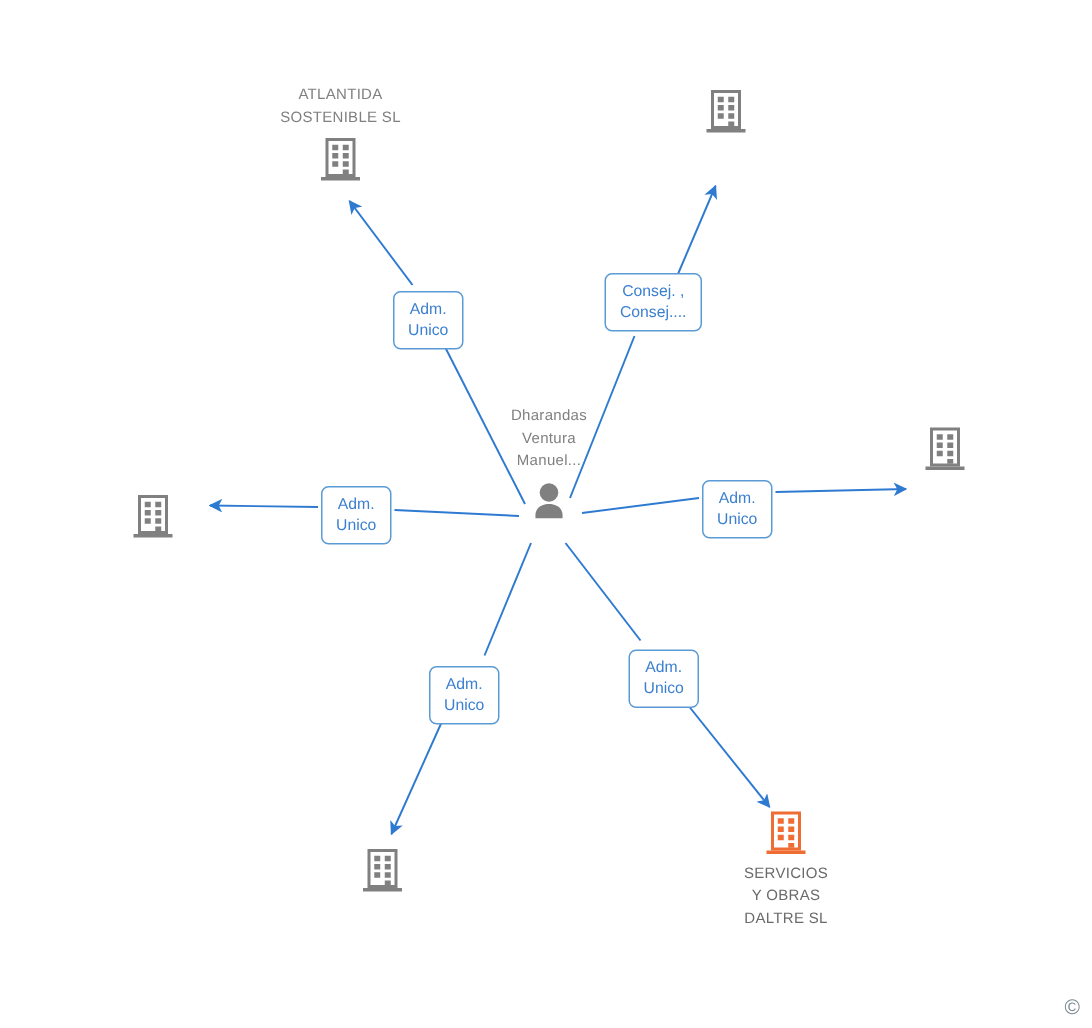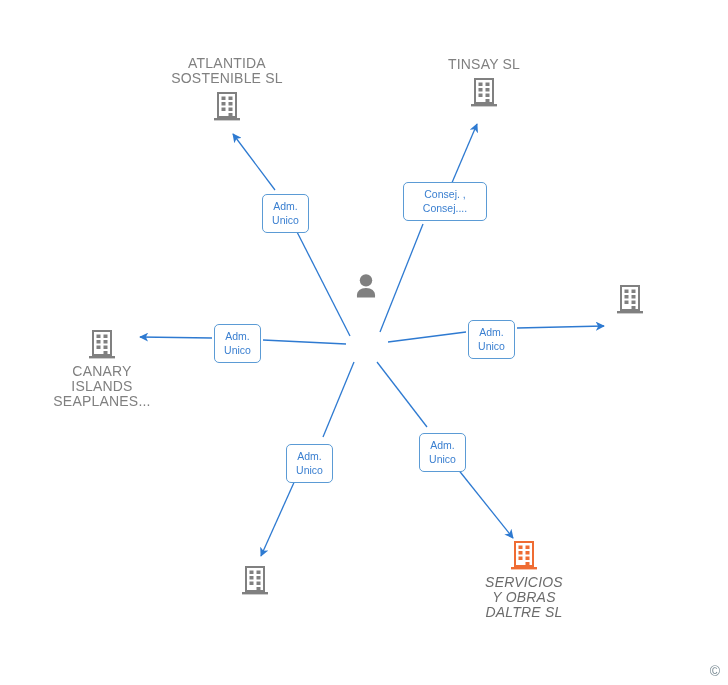--- a/index.html
+++ b/index.html
@@ -25,29 +25,28 @@
 
   
   .node {
     position: absolute;
     width: 150px;
     margin-left: -75px;
     text-align: center;
     z-index: 3;
   }
   .node-label {
-    font-size: 14px;
+    font-size: 10px;
     line-height: 15px;
     color: #808080;
     letter-spacing: 0.2px;
     white-space: pre-line;
   }
   .node-label.highlight {
     color: #6b6b6b;
-    font-style: italic;
   }
   .node-icon {
     display: block;
     margin: 0 auto;
     width: 34px;
     height: 34px;
   }
   .node.label-above .node-label { margin-bottom: 3px; }
   .node.label-below .node-label { margin-top: 3px; }
 
@@ -140,21 +139,20 @@
 SOSTENIBLE SL</div>
   <svg class="node-icon" viewBox="0 0 34 34">
     <path fill="#808080" d="M7 3h20v26H7z"></path>
     <path fill="#ffffff" d="M9 5h16v22H9z"></path>
     <path fill="#808080" d="M11.5 7.5h4v3.6h-4zM18.5 7.5h4v3.6h-4zM11.5 13h4v3.6h-4zM18.5 13h4v3.6h-4zM11.5 18.5h4v3.6h-4zM18.5 18.5h4v3.6h-4zM18.5 24h4v3.2h-4z"></path>
     <path fill="#808080" d="M4 29h26v2.4H4z"></path>
   </svg>
 </div>
 
 <div class="node label-above" style="left:484px; top:57px;">
-  <div class="node-label">TINSAY SL</div>
   <svg class="node-icon" viewBox="0 0 34 34">
     <path fill="#808080" d="M7 3h20v26H7z"></path>
     <path fill="#ffffff" d="M9 5h16v22H9z"></path>
     <path fill="#808080" d="M11.5 7.5h4v3.6h-4zM18.5 7.5h4v3.6h-4zM11.5 13h4v3.6h-4zM18.5 13h4v3.6h-4zM11.5 18.5h4v3.6h-4zM18.5 18.5h4v3.6h-4zM18.5 24h4v3.2h-4z"></path>
     <path fill="#808080" d="M4 29h26v2.4H4z"></path>
   </svg>
 </div>
 
 <div class="node label-above" style="left:630px; top:282px;">
   <svg class="node-icon" viewBox="0 0 34 34">
@@ -165,23 +163,20 @@
   </svg>
 </div>
 
 <div class="node label-below" style="left:102px; top:327px;">
   <svg class="node-icon" viewBox="0 0 34 34">
     <path fill="#808080" d="M7 3h20v26H7z"></path>
     <path fill="#ffffff" d="M9 5h16v22H9z"></path>
     <path fill="#808080" d="M11.5 7.5h4v3.6h-4zM18.5 7.5h4v3.6h-4zM11.5 13h4v3.6h-4zM18.5 13h4v3.6h-4zM11.5 18.5h4v3.6h-4zM18.5 18.5h4v3.6h-4zM18.5 24h4v3.2h-4z"></path>
     <path fill="#808080" d="M4 29h26v2.4H4z"></path>
   </svg>
-  <div class="node-label">CANARY
-ISLANDS
-SEAPLANES...</div>
 </div>
 
 <div class="node label-below" style="left:255px; top:563px;">
   <svg class="node-icon" viewBox="0 0 34 34">
     <path fill="#808080" d="M7 3h20v26H7z"></path>
     <path fill="#ffffff" d="M9 5h16v22H9z"></path>
     <path fill="#808080" d="M11.5 7.5h4v3.6h-4zM18.5 7.5h4v3.6h-4zM11.5 13h4v3.6h-4zM18.5 13h4v3.6h-4zM11.5 18.5h4v3.6h-4zM18.5 18.5h4v3.6h-4zM18.5 24h4v3.2h-4z"></path>
     <path fill="#808080" d="M4 29h26v2.4H4z"></path>
   </svg>
 </div>
@@ -192,30 +187,33 @@
     <path fill="#ffffff" d="M9 5h16v22H9z"></path>
     <path fill="#ef6c33" d="M11.5 7.5h4v3.6h-4zM18.5 7.5h4v3.6h-4zM11.5 13h4v3.6h-4zM18.5 13h4v3.6h-4zM11.5 18.5h4v3.6h-4zM18.5 18.5h4v3.6h-4zM18.5 24h4v3.2h-4z"></path>
     <path fill="#ef6c33" d="M4 29h26v2.4H4z"></path>
   </svg>
   <div class="node-label highlight">SERVICIOS
 Y OBRAS
 DALTRE  SL</div>
 </div>
 
 <div class="node label-above" style="left:366px; top:270px;">
+  <div class="node-label">Dharandas
+Ventura
+Manuel...</div>
   <svg class="node-icon" viewBox="0 0 34 34" style="width:32px;height:32px;">
     <circle cx="17" cy="11" r="6.6" fill="#808080"></circle>
     <path fill="#808080" d="M17 19.2c-6 0-9.6 3.4-9.6 7.6v2.4h19.2v-2.4c0-4.2-3.6-7.6-9.6-7.6z"></path>
   </svg>
 </div>
 
 <div class="rel-label" style="left:262px; top:194px; width:47px;">Adm.
 Unico</div>
 
-<div class="rel-label" style="left:403px; top:182px; width:84px;">Consej. ,
+<div class="rel-label" style="left:403px; top:182px; width:65px;">Consej. ,
 Consej....</div>
 
 <div class="rel-label" style="left:468px; top:320px; width:47px;">Adm.
 Unico</div>
 
 <div class="rel-label" style="left:214px; top:324px; width:47px;">Adm.
 Unico</div>
 
 <div class="rel-label" style="left:286px; top:444px; width:47px;">Adm.
 Unico</div>

